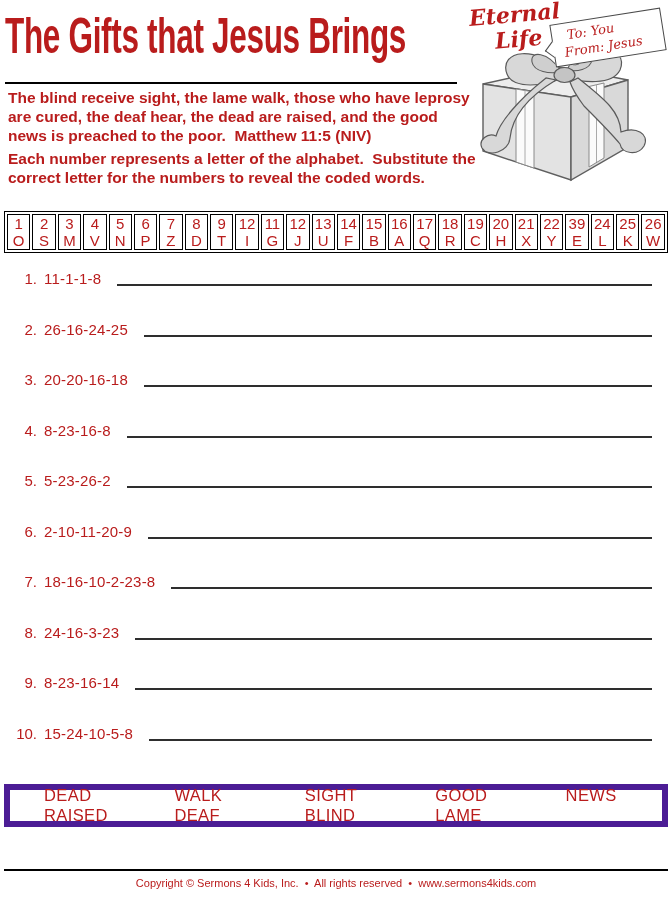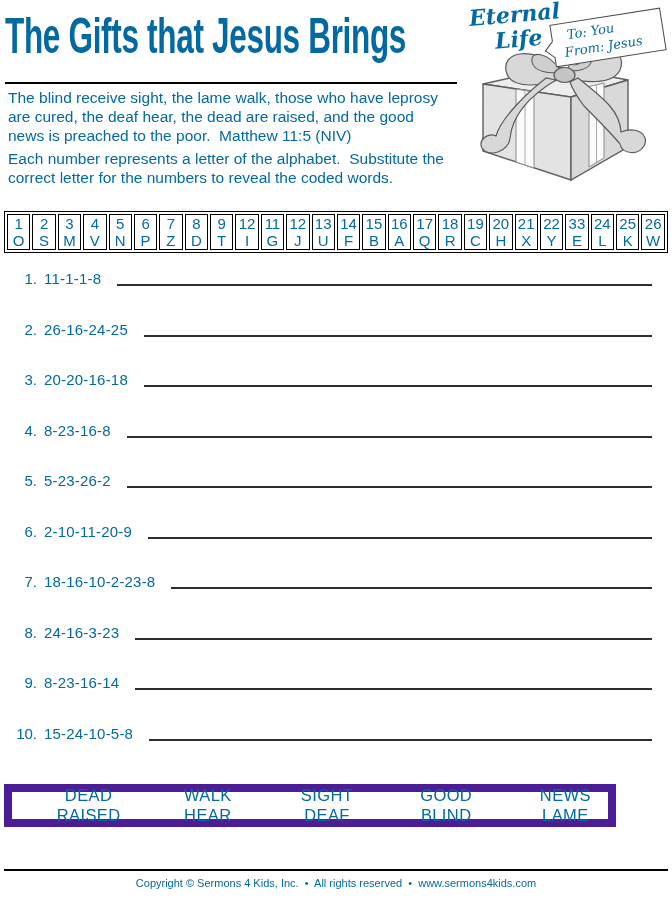--- a/index.html
+++ b/index.html
@@ -1,26 +1,26 @@
 <!DOCTYPE html>
 <html><head>
 <meta charset="utf-8">
 <style>
   html,body{margin:0;padding:0;background:#fff;}
-  .page{position:relative;width:672px;height:907px;background:#ffffff;color:#0369a1;
+  .page{position:relative;width:672px;height:907px;background:#ffffff;color:#b91c1c;
         font-family:"Liberation Sans",sans-serif;overflow:hidden;}
 
   
   .title{position:absolute;left:5px;top:10px;margin:0;font-size:50px;font-weight:bold;
          line-height:52px;white-space:nowrap;letter-spacing:-0.5px;
          transform:scaleX(0.63);transform-origin:left top;}
   .title-rule{position:absolute;left:5px;top:82px;width:452px;border-top:2px solid #000;}
 
   
-  .intro{position:absolute;left:8px;top:88px;width:470px;font-size:15.5px;}
+  .intro{position:absolute;left:8px;top:88px;width:470px;font-size:15.5px;font-weight:bold;}
   .line{white-space:pre;line-height:19px;}
   #instructions{margin-top:4px;}
 
   
   .illustration{position:absolute;top:0;right:0;width:212px;height:192px;}
   .illustration svg{position:absolute;left:0;top:0;z-index:1;}
   .eternal{position:absolute;left:10px;top:2px;z-index:2;
            font-family:"DejaVu Serif",serif;font-style:italic;font-weight:bold;
            font-size:22px;line-height:25px;transform:rotate(-5deg);}
   .eternal .l2{margin-left:24px;}
@@ -41,23 +41,23 @@
 
   
   .puzzles{position:absolute;left:8px;right:20px;top:236.5px;}
   .prow{display:flex;align-items:flex-end;height:50.5px;font-size:15px;}
   .pnum{flex:none;width:29px;text-align:right;}
   .pcode{flex:none;margin-left:7px;letter-spacing:0.2px;margin-top:6px;}
   .pline{flex:1 1 auto;margin-left:16px;margin-bottom:1px;height:0;
          border-bottom:2px solid #2e2e2e;}
 
   
-  .word-bank{position:absolute;left:4px;top:784px;width:612px;height:43px;
-             box-sizing:border-box;border:8px solid #4c1d95;background:#fff;
-             display:grid;grid-template-columns:repeat(5,1fr);align-content:center;text-align:center;}
+  .word-bank{position:absolute;left:4px;top:784px;width:664px;height:43px;
+             box-sizing:border-box;border:6px solid #4c1d95;background:#fff;
+             display:grid;grid-template-columns:repeat(5,1fr);align-content:center;}
   .wb-word{padding-left:34px;font-size:16.5px;line-height:19.5px;letter-spacing:0.4px;}
 
   
   .footer-rule{position:absolute;left:4px;right:4px;top:869px;border-top:2px solid #000;}
   .footer-text{position:absolute;left:0;right:0;top:877px;text-align:center;
                font-size:11px;white-space:pre;}
 </style>
 </head>
 <body>
 
@@ -200,21 +200,21 @@
           </td>
           <td>
             <div class="cnum">21</div>
             <div class="clet">X</div>
           </td>
           <td>
             <div class="cnum">22</div>
             <div class="clet">Y</div>
           </td>
           <td>
-            <div class="cnum">33</div>
+            <div class="cnum">39</div>
             <div class="clet">E</div>
           </td>
           <td>
             <div class="cnum">24</div>
             <div class="clet">L</div>
           </td>
           <td>
             <div class="cnum">25</div>
             <div class="clet">K</div>
           </td>
@@ -279,21 +279,20 @@
       </div>
     </div>
 
   <div class="word-bank" id="word-bank">
       <div class="wb-word">DEAD</div>
       <div class="wb-word">WALK</div>
       <div class="wb-word">SIGHT</div>
       <div class="wb-word">GOOD</div>
       <div class="wb-word">NEWS</div>
       <div class="wb-word">RAISED</div>
-      <div class="wb-word">HEAR</div>
       <div class="wb-word">DEAF</div>
       <div class="wb-word">BLIND</div>
       <div class="wb-word">LAME</div>
     </div>
 
   <div class="footer-rule"></div>
   <div class="footer-text">Copyright © Sermons 4 Kids, Inc.  •  All rights reserved  •  www.sermons4kids.com</div>
 
 </div>
 

